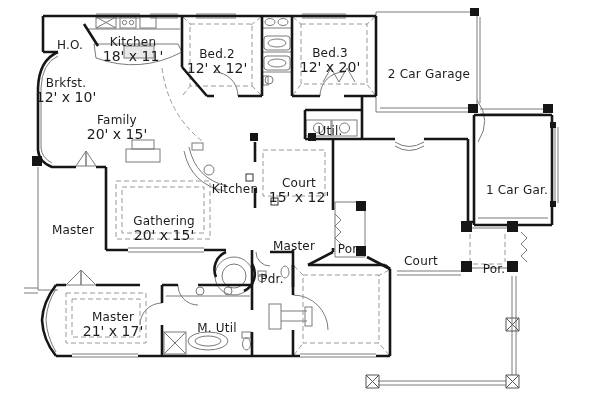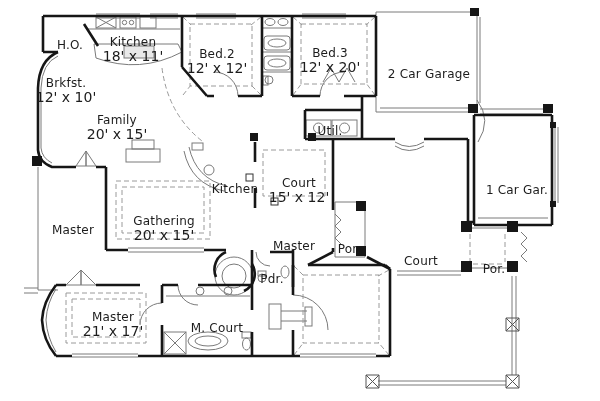--- a/index.html
+++ b/index.html
@@ -260,17 +260,17 @@
         <span class="rn">Por.</span>
       </div>
   <div class="label" style="left:272px;top:262px">
         <span class="rn">Pdr.</span>
       </div>
   <div class="label" style="left:113px;top:308px">
         <span class="rn">Master</span>
         <span class="rd">21' x 17'</span>
       </div>
   <div class="label" style="left:217px;top:311px">
-        <span class="rn">M. Court</span>
+        <span class="rn">M. Util</span>
       </div>
 </div>
 
 </div>
 
 </body></html>

